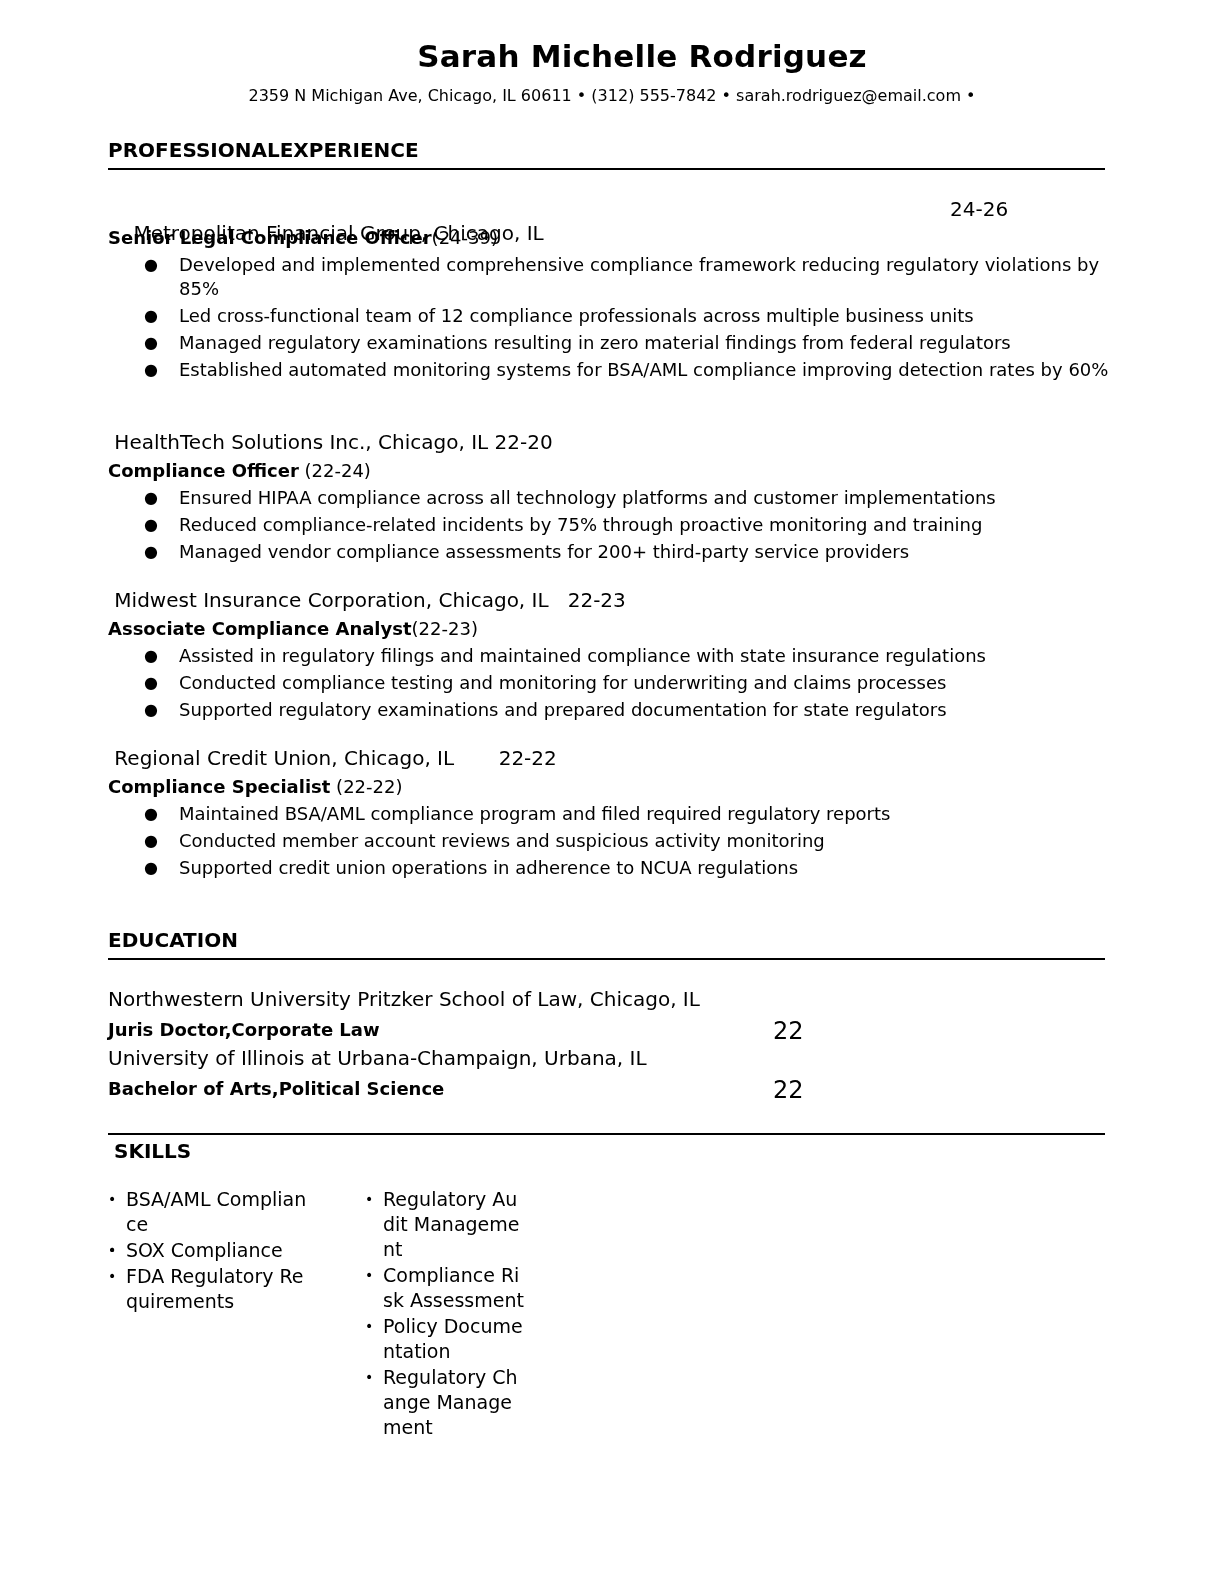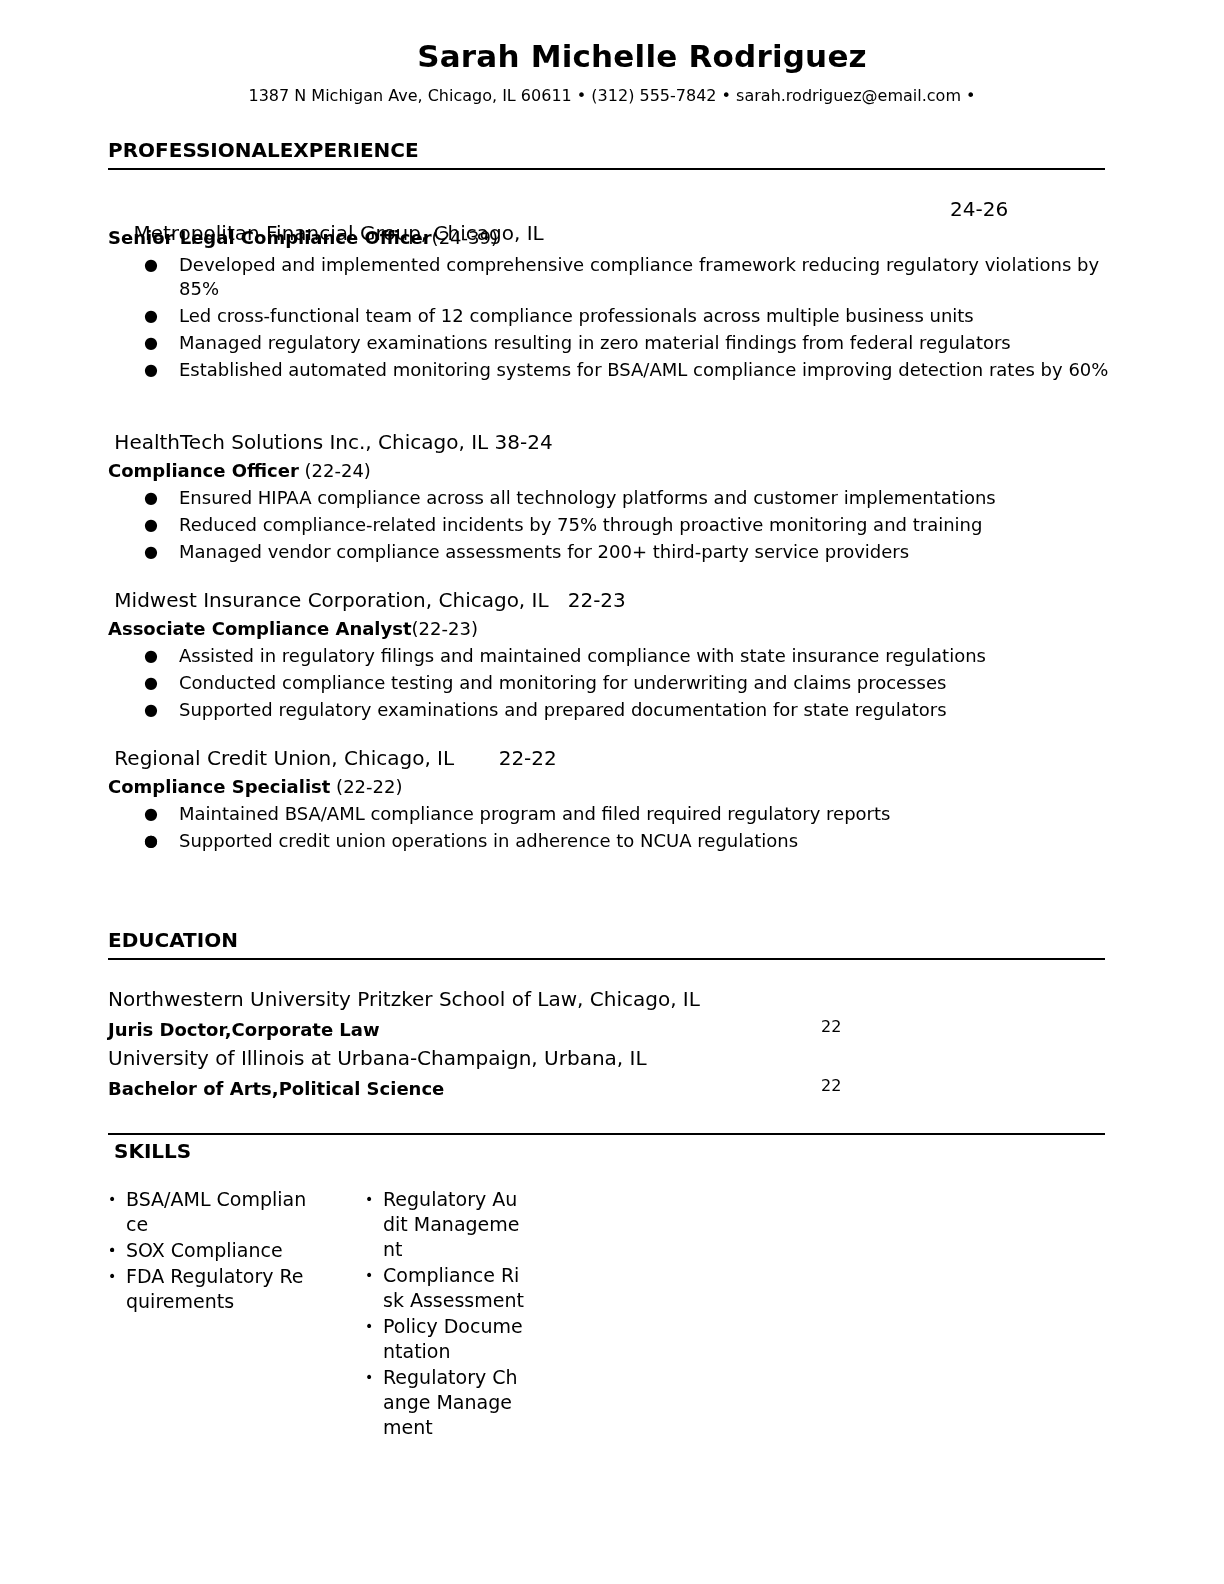--- a/index.html
+++ b/index.html
@@ -29,70 +29,70 @@
     .bullets { position: absolute; left: 140px; width: 990px; margin: 0; padding: 0; list-style: none; }
     .bullets li {
       position: relative; padding-left: 39px; font-size: 18px; line-height: 24px; margin-bottom: 3px;
     }
     .bullets li .dot {
       position: absolute; left: 4px; top: 0; font-size: 16px;
     }
 
     .edu-school { position: absolute; left: 108px; font-size: 20px; white-space: nowrap; }
     .edu-degree { position: absolute; left: 108px; font-size: 18px; font-weight: bold; white-space: nowrap; }
-    .edu-year { position: absolute; left: 821px; font-size: 16px; }
+    .edu-year { position: absolute; left: 773px; font-size: 24px; }
 
     .skills-col { position: absolute; margin: 0; padding: 0; list-style: none; font-size: 19px; line-height: 25px; }
     .skills-col li { position: relative; padding-left: 18px; margin-bottom: 1px; word-break: break-all; }
     .skills-col li .sdot { position: absolute; left: 0; top: 0; font-size: 14px; }
   </style>
 </head>
 <body>
 
 <div class="page">
 
   <div class="name">Sarah Michelle Rodriguez</div>
-  <div class="contact">1387 N Michigan Ave, Chicago, IL 60611 • (312) 555-7842 • sarah.rodriguez@email.com •</div>
+  <div class="contact">2359 N Michigan Ave, Chicago, IL 60611 • (312) 555-7842 • sarah.rodriguez@email.com •</div>
 
   <div class="section-heading" style="top:138px;">PROFESSIONALEXPERIENCE</div>
   <div class="rule" style="top:168px;"></div>
 
   <div class="employer" style="top:197px;">
     <span>Metropolitan Financial Group, Chicago, IL</span>
     <span class="emp-date" style="left:842px; top:0;">24-26</span>
   </div>
   <div class="role" style="top:227px;"><span class="title">Senior Legal Compliance Officer</span><span>(24-39)</span></div>
   <ul class="bullets" style="top:253px;">
     <li><span class="dot">●</span><span>Developed and implemented comprehensive compliance framework reducing regulatory violations by 85%</span></li>
     <li><span class="dot">●</span><span>Led cross-functional team of 12 compliance professionals across multiple business units</span></li>
     <li><span class="dot">●</span><span>Managed regulatory examinations resulting in zero material findings from federal regulators</span></li>
     <li><span class="dot">●</span><span>Established automated monitoring systems for BSA/AML compliance improving detection rates by 60%</span></li>
   </ul>
 
-  <div class="employer" style="top:430px;"><span> HealthTech Solutions Inc., Chicago, IL</span> <span>38-24</span></div>
+  <div class="employer" style="top:430px;"><span> HealthTech Solutions Inc., Chicago, IL</span> <span>22-20</span></div>
   <div class="role" style="top:460px;"><span class="title">Compliance Officer</span><span> (22-24)</span></div>
   <ul class="bullets" style="top:486px;">
     <li><span class="dot">●</span><span>Ensured HIPAA compliance across all technology platforms and customer implementations</span></li>
     <li><span class="dot">●</span><span>Reduced compliance-related incidents by 75% through proactive monitoring and training</span></li>
     <li><span class="dot">●</span><span>Managed vendor compliance assessments for 200+ third-party service providers</span></li>
   </ul>
 
   <div class="employer" style="top:588px;text-align:center;"><span> Midwest Insurance Corporation, Chicago, IL</span>   <span>22-23</span></div>
   <div class="role" style="top:618px;"><span class="title">Associate Compliance Analyst</span><span>(22-23)</span></div>
   <ul class="bullets" style="top:644px;">
     <li><span class="dot">●</span><span>Assisted in regulatory filings and maintained compliance with state insurance regulations</span></li>
     <li><span class="dot">●</span><span>Conducted compliance testing and monitoring for underwriting and claims processes</span></li>
     <li><span class="dot">●</span><span>Supported regulatory examinations and prepared documentation for state regulators</span></li>
   </ul>
 
   <div class="employer" style="top:746px;"><span> Regional Credit Union, Chicago, IL</span>       <span>22-22</span></div>
   <div class="role" style="top:776px;"><span class="title">Compliance Specialist</span> <span>(22-22)</span></div>
   <ul class="bullets" style="top:802px;">
     <li><span class="dot">●</span><span>Maintained BSA/AML compliance program and filed required regulatory reports</span></li>
-    <li><span class="dot">●</span></li>
+    <li><span class="dot">●</span><span>Conducted member account reviews and suspicious activity monitoring</span></li>
     <li><span class="dot">●</span><span>Supported credit union operations in adherence to NCUA regulations</span></li>
   </ul>
 
   <div class="section-heading" style="top:928px;">EDUCATION</div>
   <div class="rule" style="top:958px;"></div>
 
   <div class="edu-school" style="top:987px;">Northwestern University Pritzker School of Law, Chicago, IL</div>
   <div class="edu-degree" style="top:1019px;">Juris Doctor,Corporate Law</div>
   <div class="edu-year" style="top:1017px;">22</div>
 

